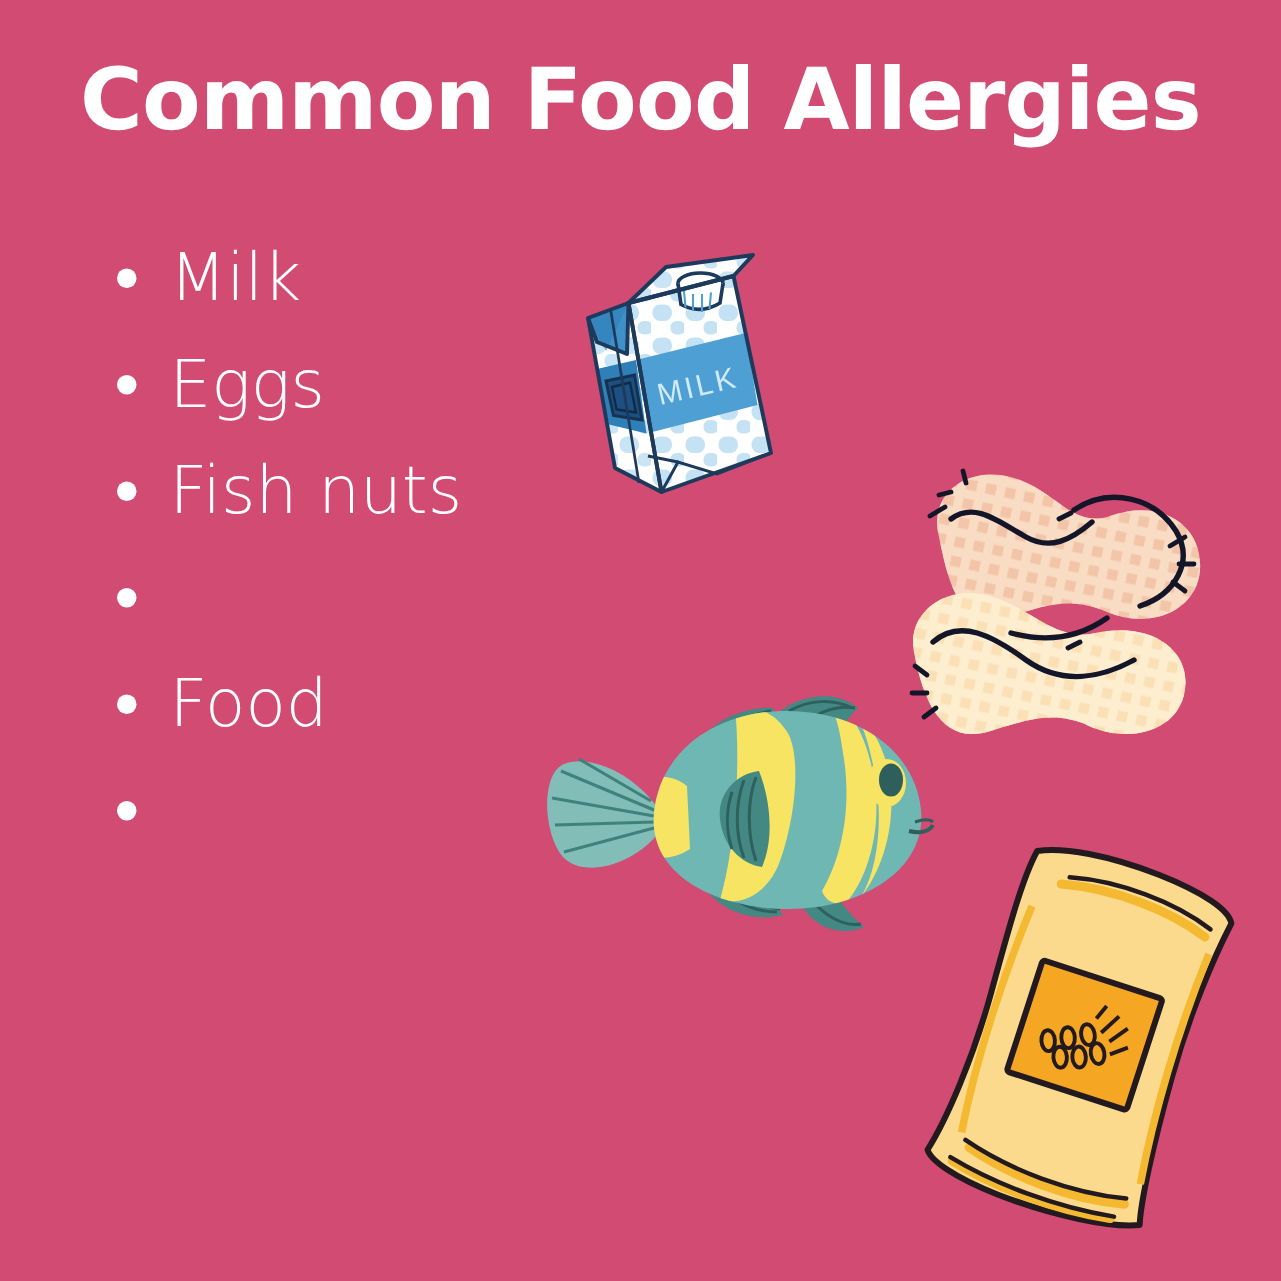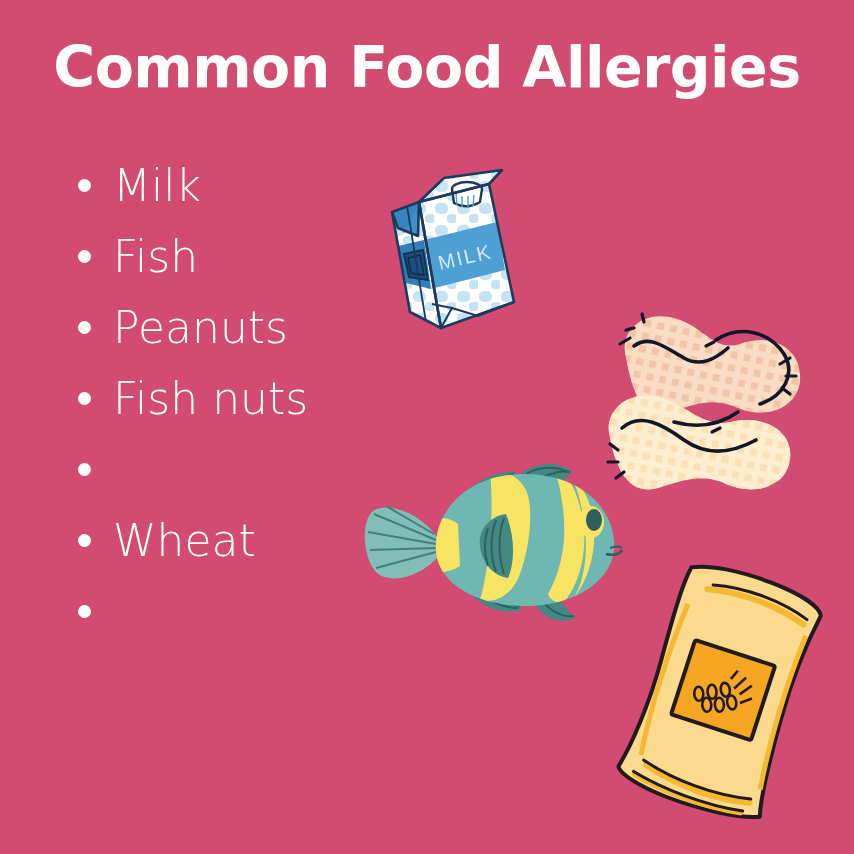--- a/index.html
+++ b/index.html
@@ -90,36 +90,32 @@
 
   <div id="title">Common Food Allergies</div>
 
   <ul id="allergy-list">
     <li class="allergy-item">
       <span class="bullet"></span>
       <span class="allergy-label">Milk</span>
     </li>
     <li class="allergy-item">
       <span class="bullet"></span>
-      <span class="allergy-label">Fish</span>
-    </li>
-    <li class="allergy-item">
-      <span class="bullet"></span>
-      <span class="allergy-label">Peanuts</span>
+      <span class="allergy-label">Eggs</span>
     </li>
     <li class="allergy-item">
       <span class="bullet"></span>
       <span class="allergy-label">Fish nuts</span>
     </li>
     <li class="allergy-item">
       <span class="bullet"></span>
     </li>
     <li class="allergy-item">
       <span class="bullet"></span>
-      <span class="allergy-label">Wheat</span>
+      <span class="allergy-label">Food</span>
     </li>
     <li class="allergy-item">
       <span class="bullet"></span>
     </li>
   </ul>
 
   <div class="illus" id="milk-carton">
     <svg viewBox="0 0 180 190" width="180" height="190" xmlns="http://www.w3.org/2000/svg">
       <defs>
         <pattern id="milkSpots" width="22" height="22" patternUnits="userSpaceOnUse">

